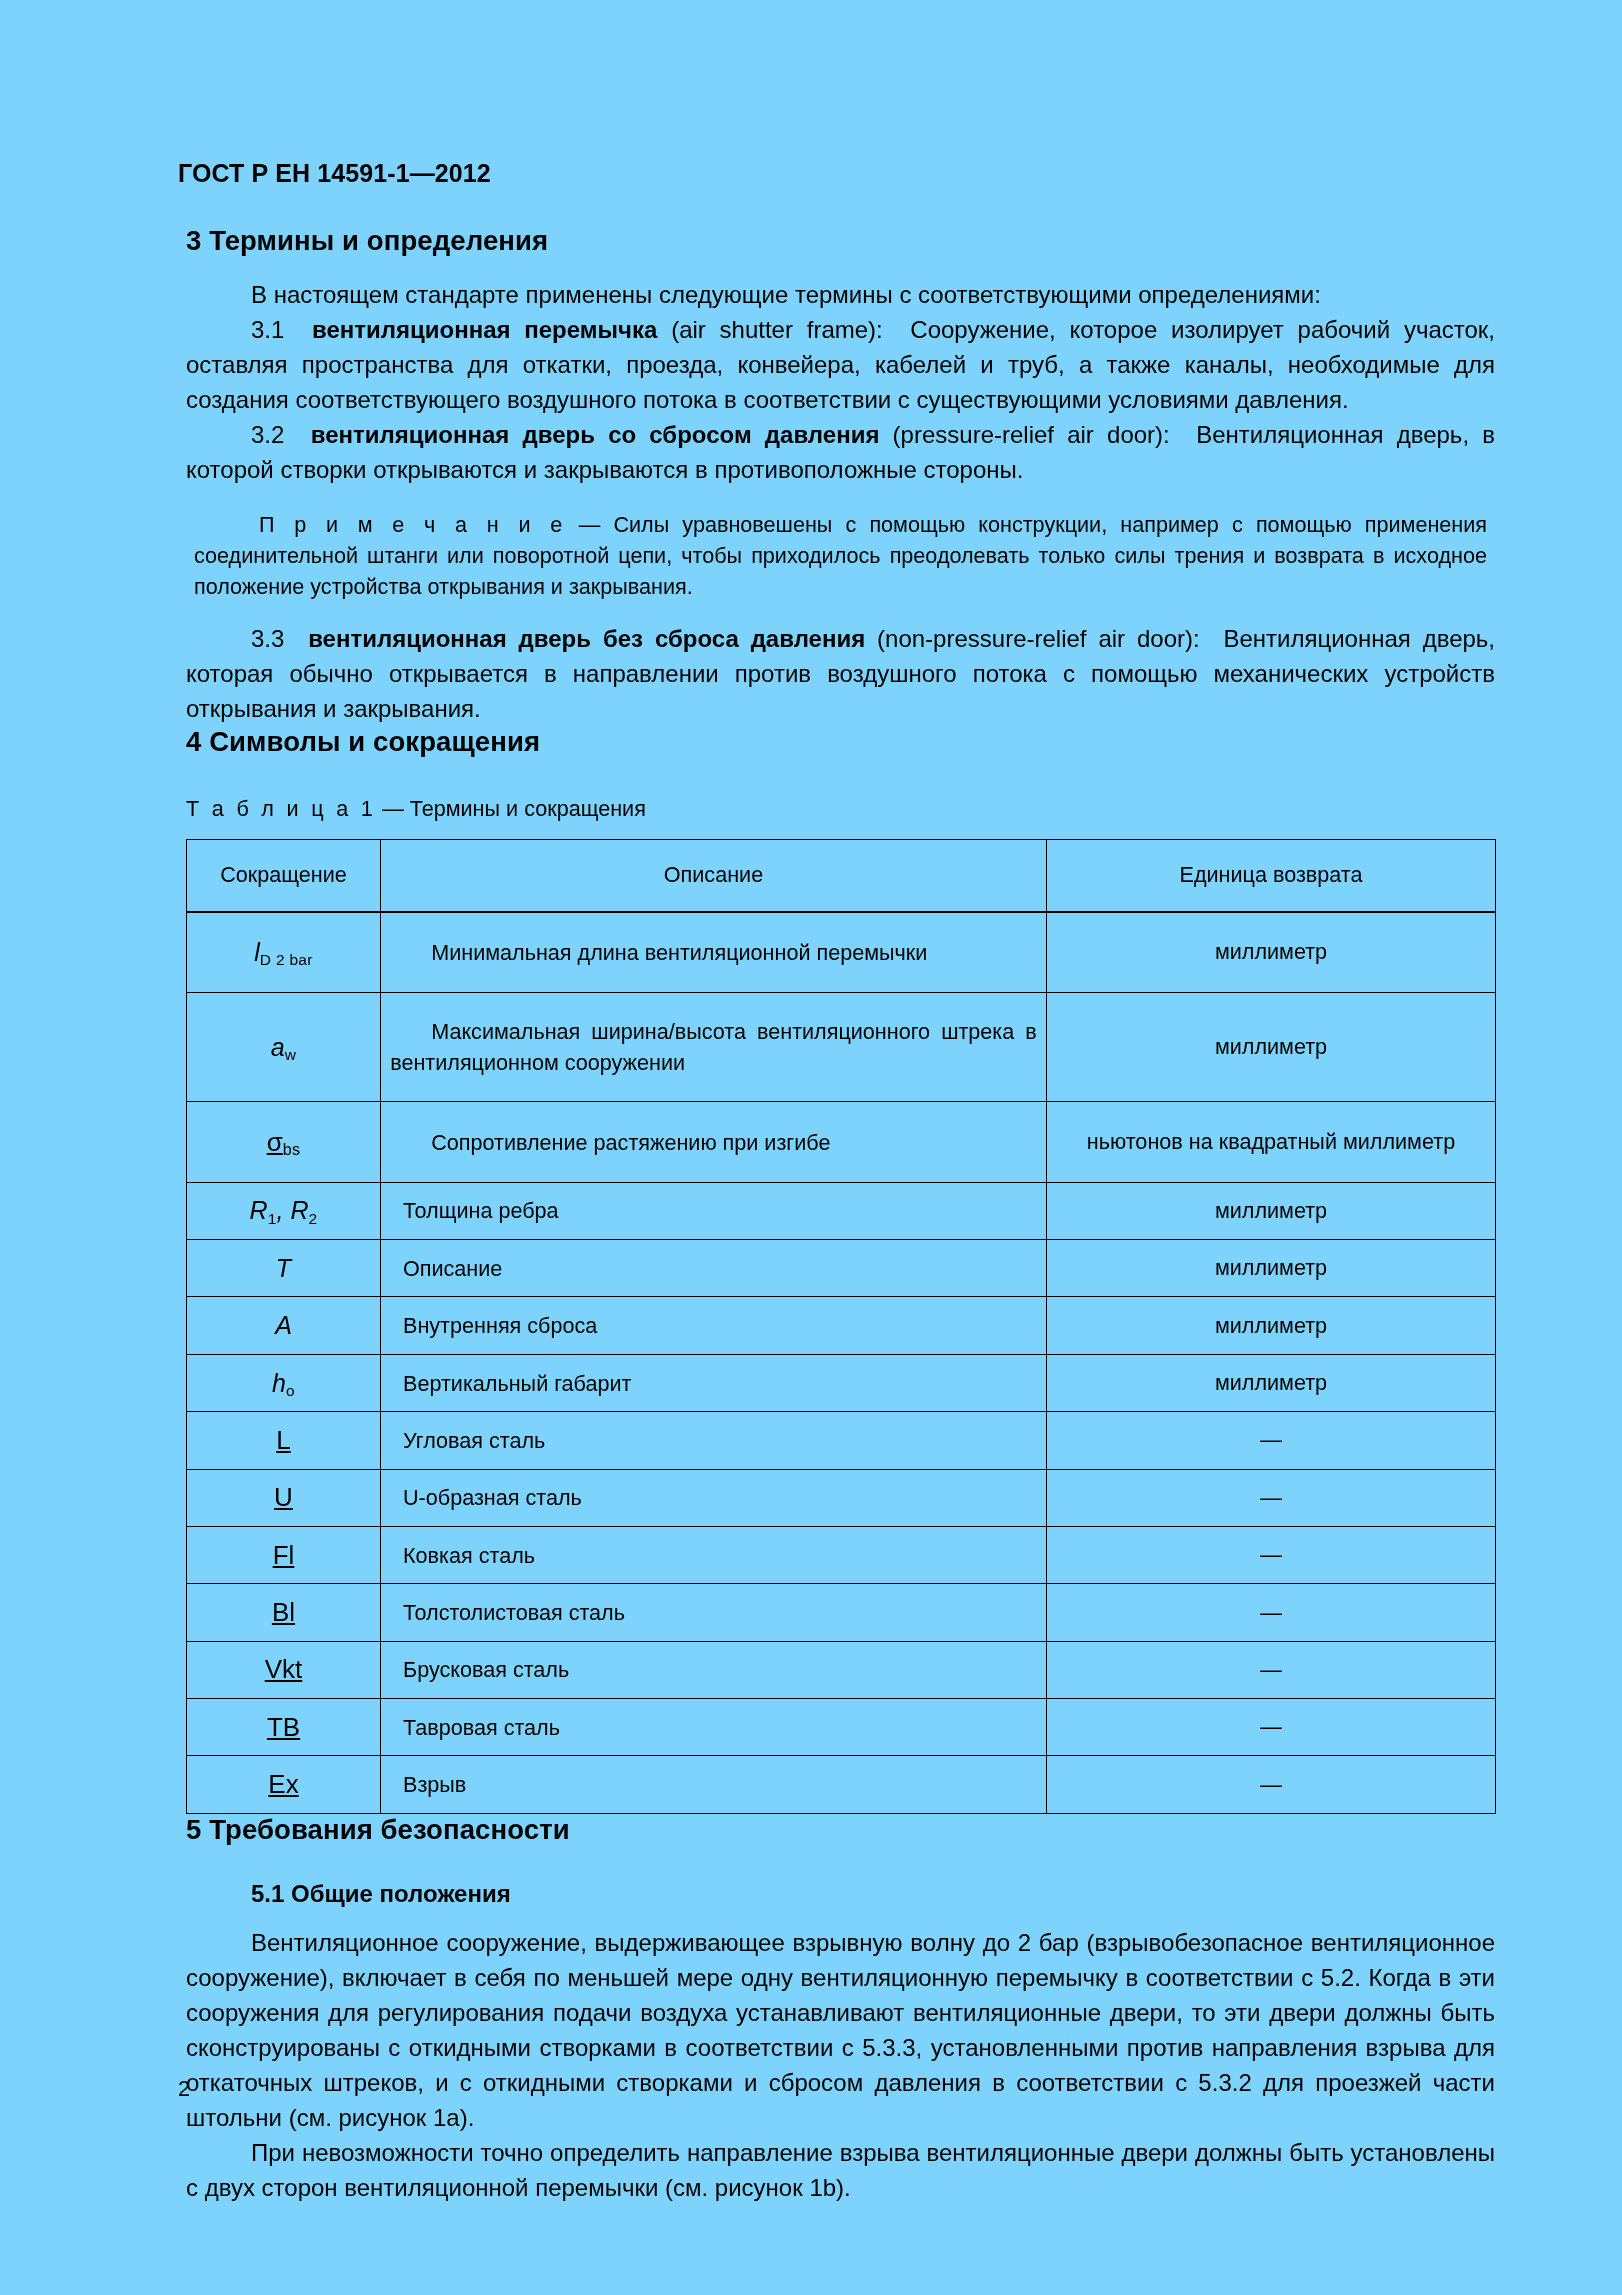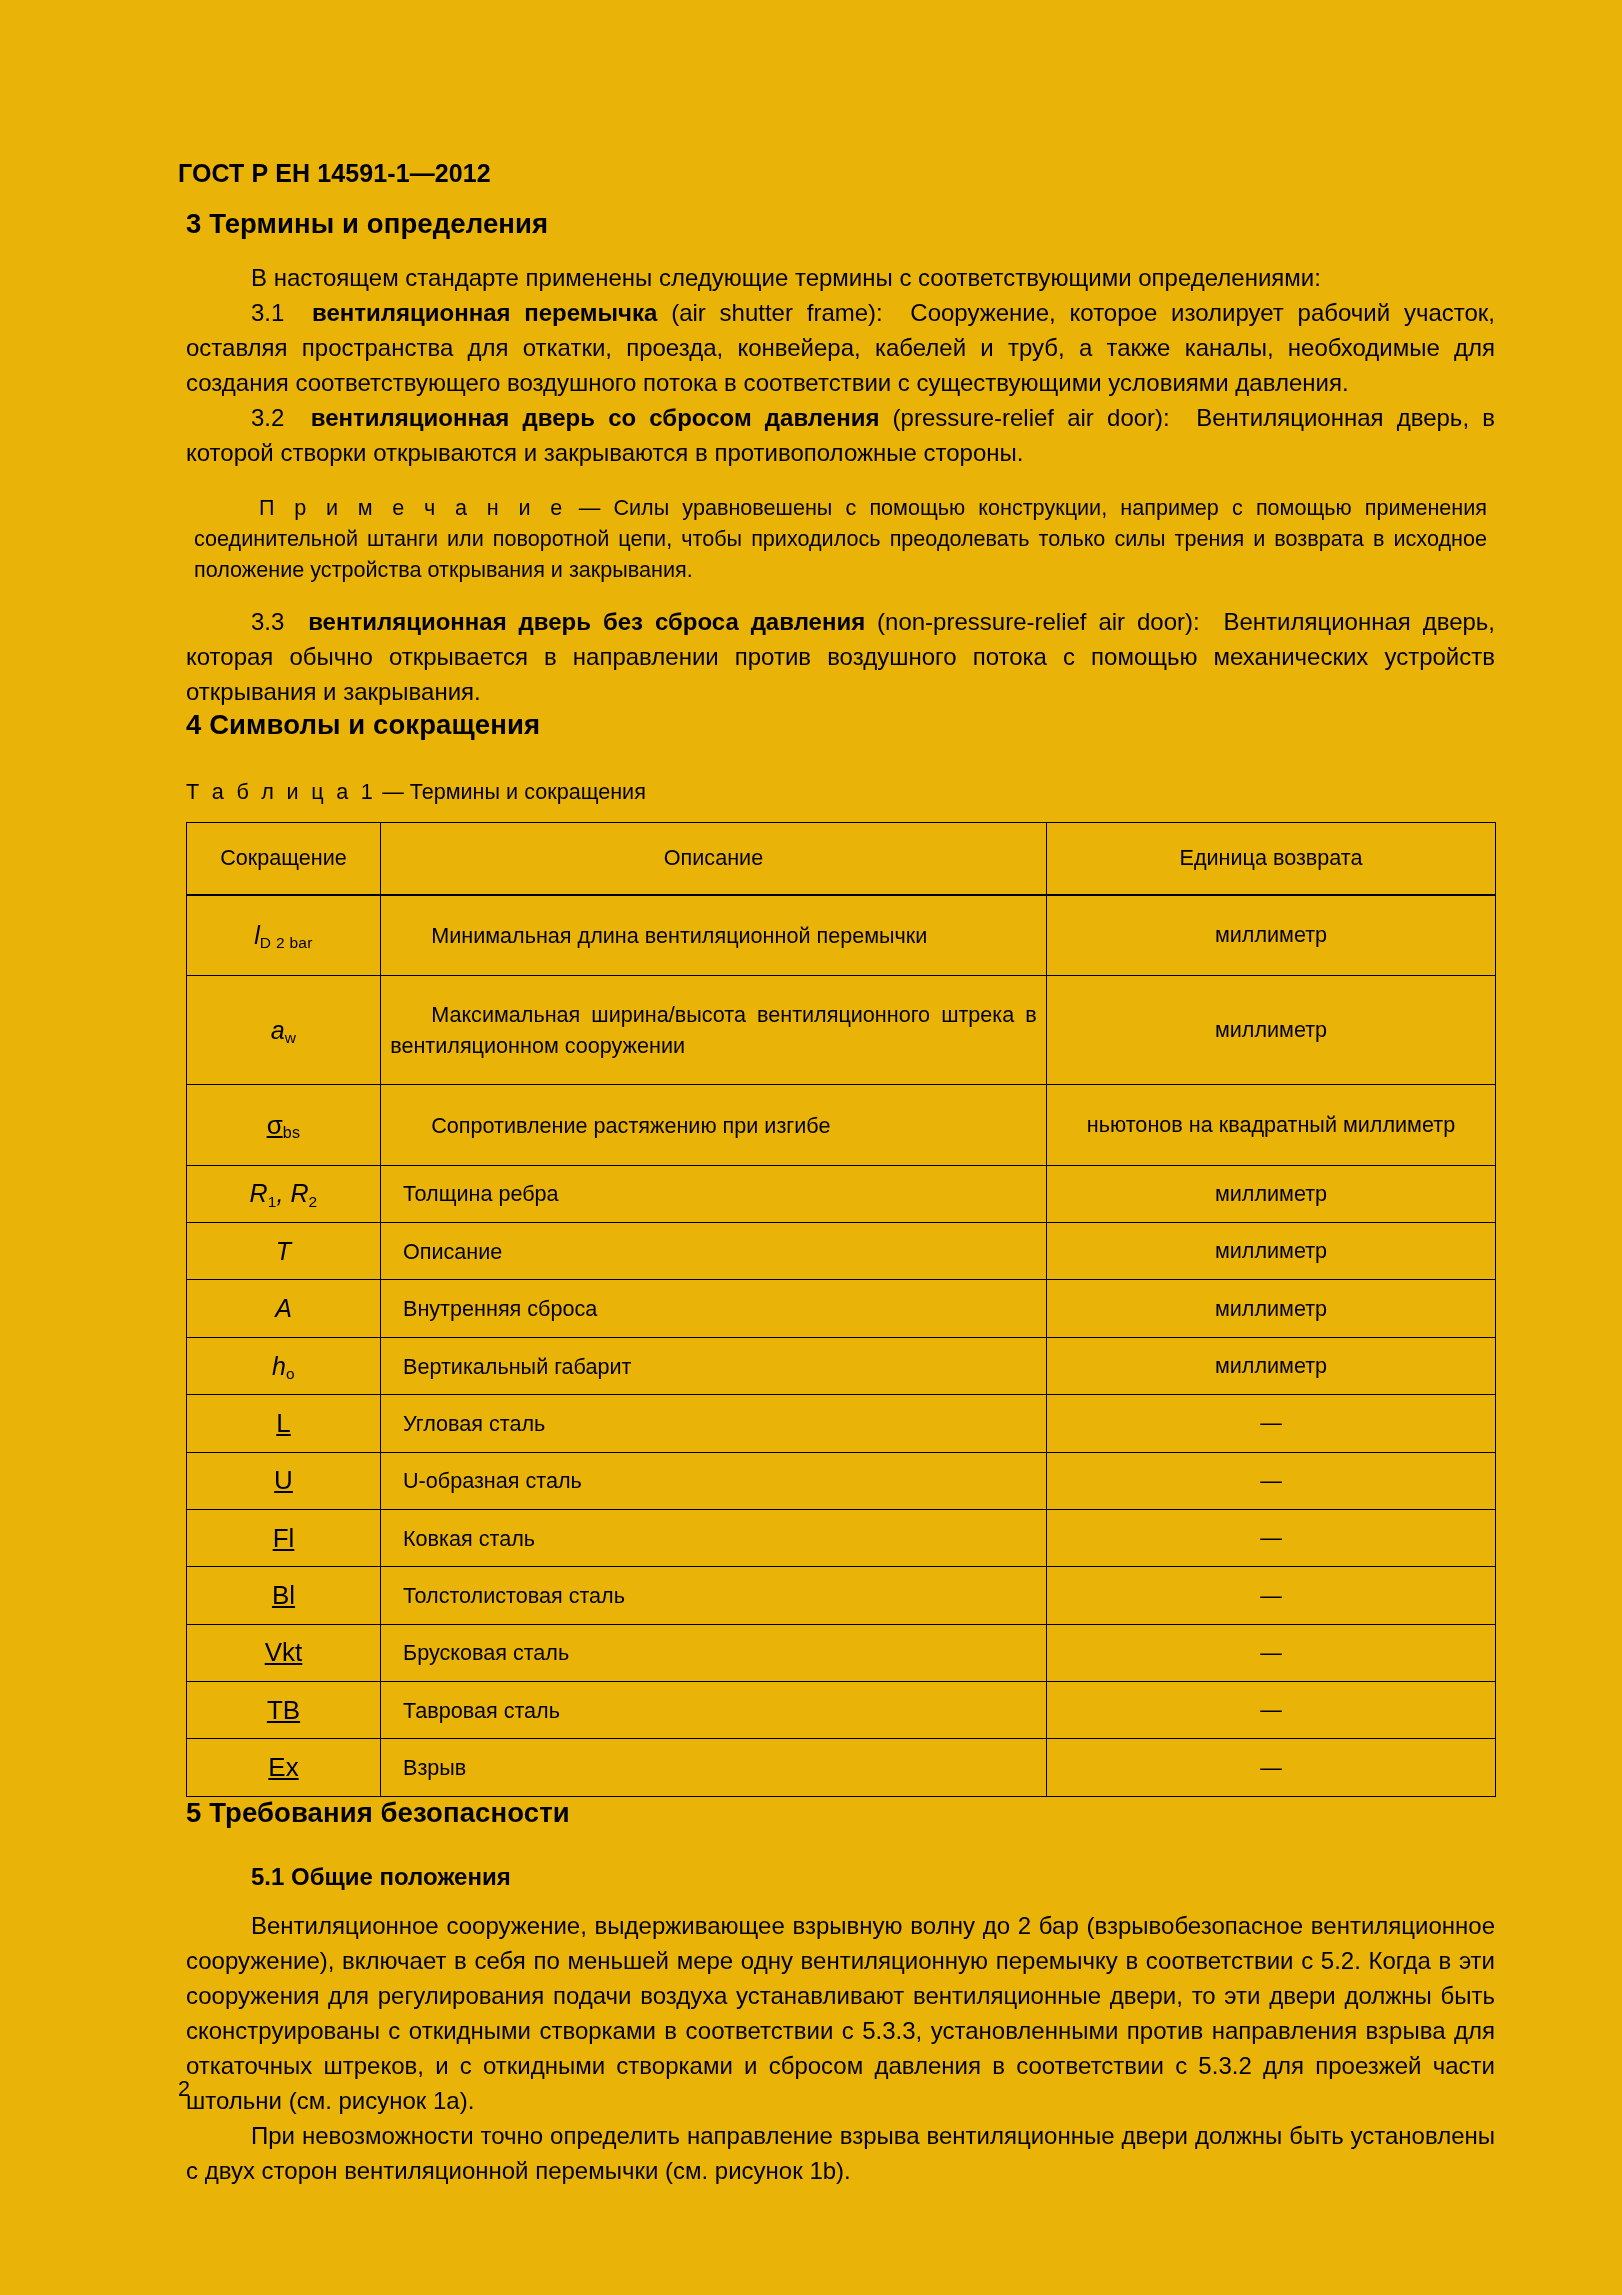--- a/index.html
+++ b/index.html
@@ -14,39 +14,39 @@
     color: #000000;
     position: relative;
     overflow: hidden;
   }
 
   .page {
     position: absolute;
     left: 0; top: 0;
     width: 1623px;
     height: 2295px;
-    background: #eab308;
+    background: #7dd3fc;
   }
 
   
   .running-head {
     position: absolute;
     left: 178px;
     top: 159px;
     font-size: 25px;
     font-weight: bold;
     letter-spacing: 0.1px;
     white-space: nowrap;
   }
 
   
   .content {
     position: absolute;
     left: 186px;
-    top: 208px;
+    top: 225px;
     width: 1309px;
   }
 
   h2.section {
     font-size: 27.5px;
     font-weight: bold;
     margin: 0;
     padding: 0;
     letter-spacing: 0.1px;
   }

